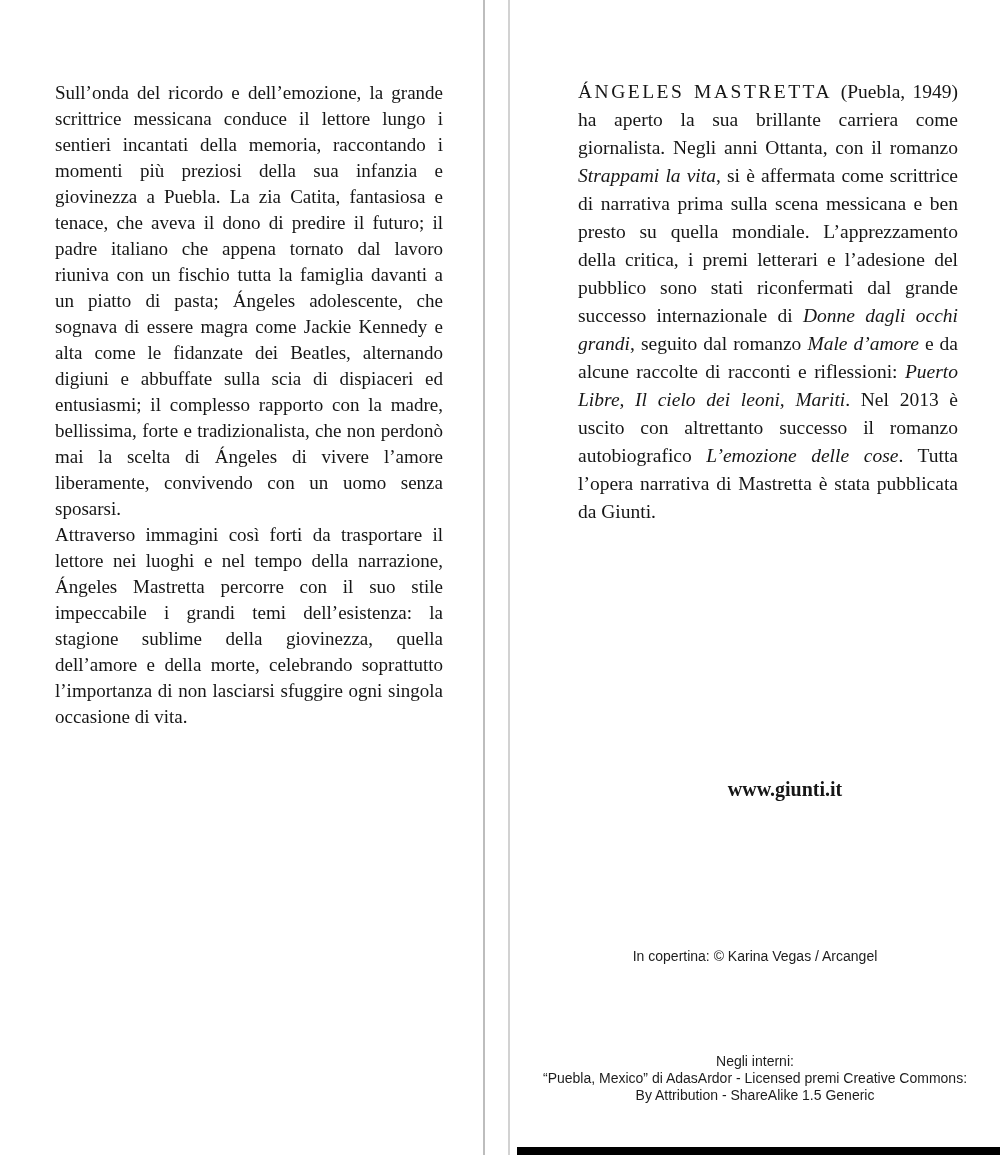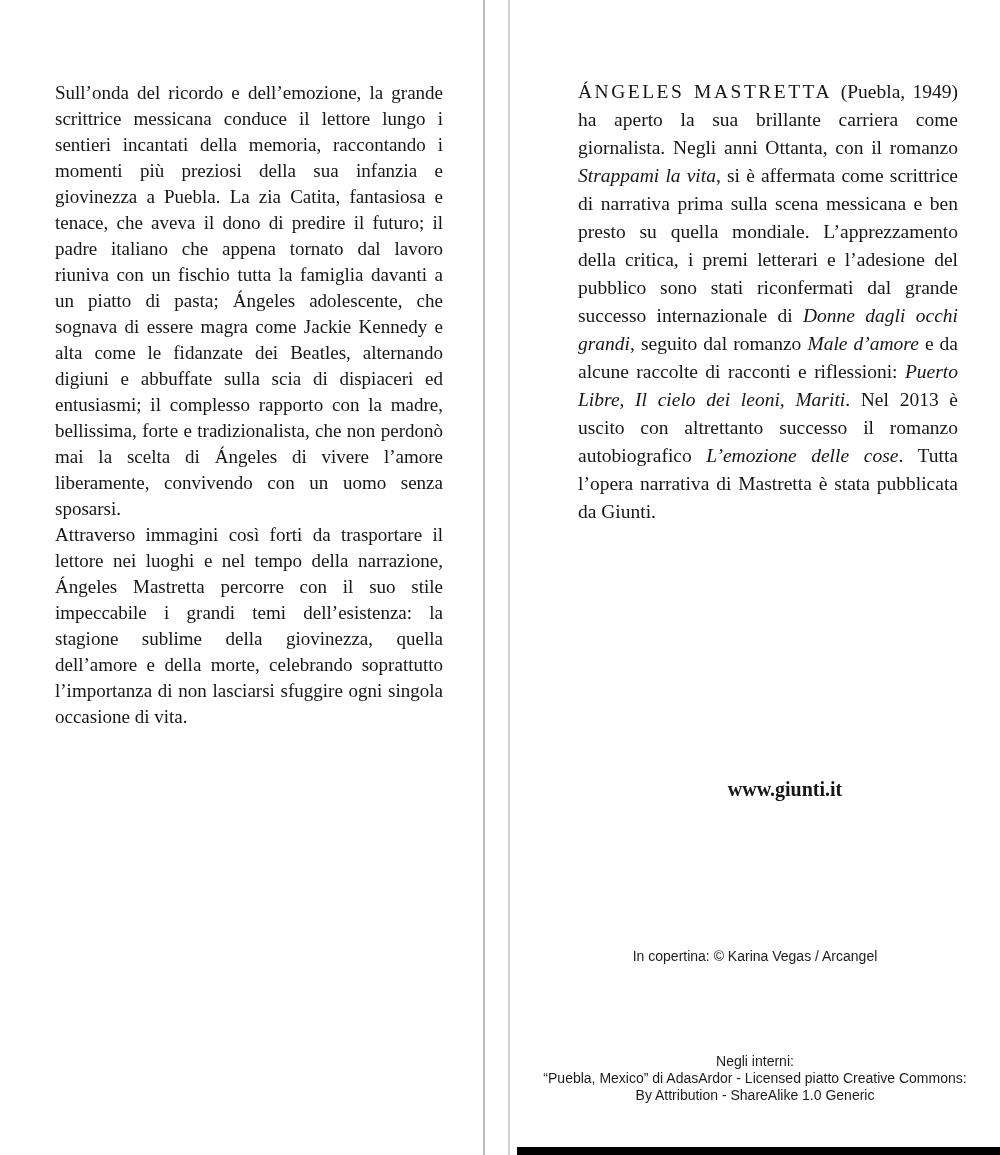--- a/index.html
+++ b/index.html
@@ -72,19 +72,19 @@
 
 <div class="page right-page">
   <div class="bio"><span class="seg-name">ÁNGELES MASTRETTA </span><span>(Puebla, 1949) ha aperto la sua brillante carriera come giornalista. Negli anni Ottanta, con il romanzo </span><span class="seg-italic">Strappami la vita</span><span>, si è affermata come scrittrice di narrativa prima sulla scena messicana e ben presto su quella mondiale. L’apprezzamento della critica, i premi letterari e l’adesione del pubblico sono stati riconfermati dal grande successo internazionale di </span><span class="seg-italic">Donne dagli occhi grandi</span><span>, seguito dal romanzo </span><span class="seg-italic">Male d’amore</span><span> e da alcune raccolte di racconti e riflessioni: </span><span class="seg-italic">Puerto Libre, Il cielo dei leoni, Mariti</span><span>. Nel 2013 è uscito con altrettanto successo il romanzo autobiografico </span><span class="seg-italic">L’emozione delle cose</span><span>. Tutta l’opera narrativa di Mastretta è stata pubblicata da Giunti.</span></div>
 
   <div class="website">www.giunti.it</div>
 
   <div class="credits credits-cover">In copertina: © Karina Vegas / Arcangel</div>
 
   <div class="credits credits-interior">
     <div>Negli interni:</div>
-    <div>“Puebla, Mexico” di AdasArdor - Licensed piatto Creative Commons:</div>
-    <div>By Attribution - ShareAlike 1.0 Generic</div>
+    <div>“Puebla, Mexico” di AdasArdor - Licensed premi Creative Commons:</div>
+    <div>By Attribution - ShareAlike 1.5 Generic</div>
   </div>
 
 </div>
 
 <div class="bottom-bar"></div>
 
 </body></html>

